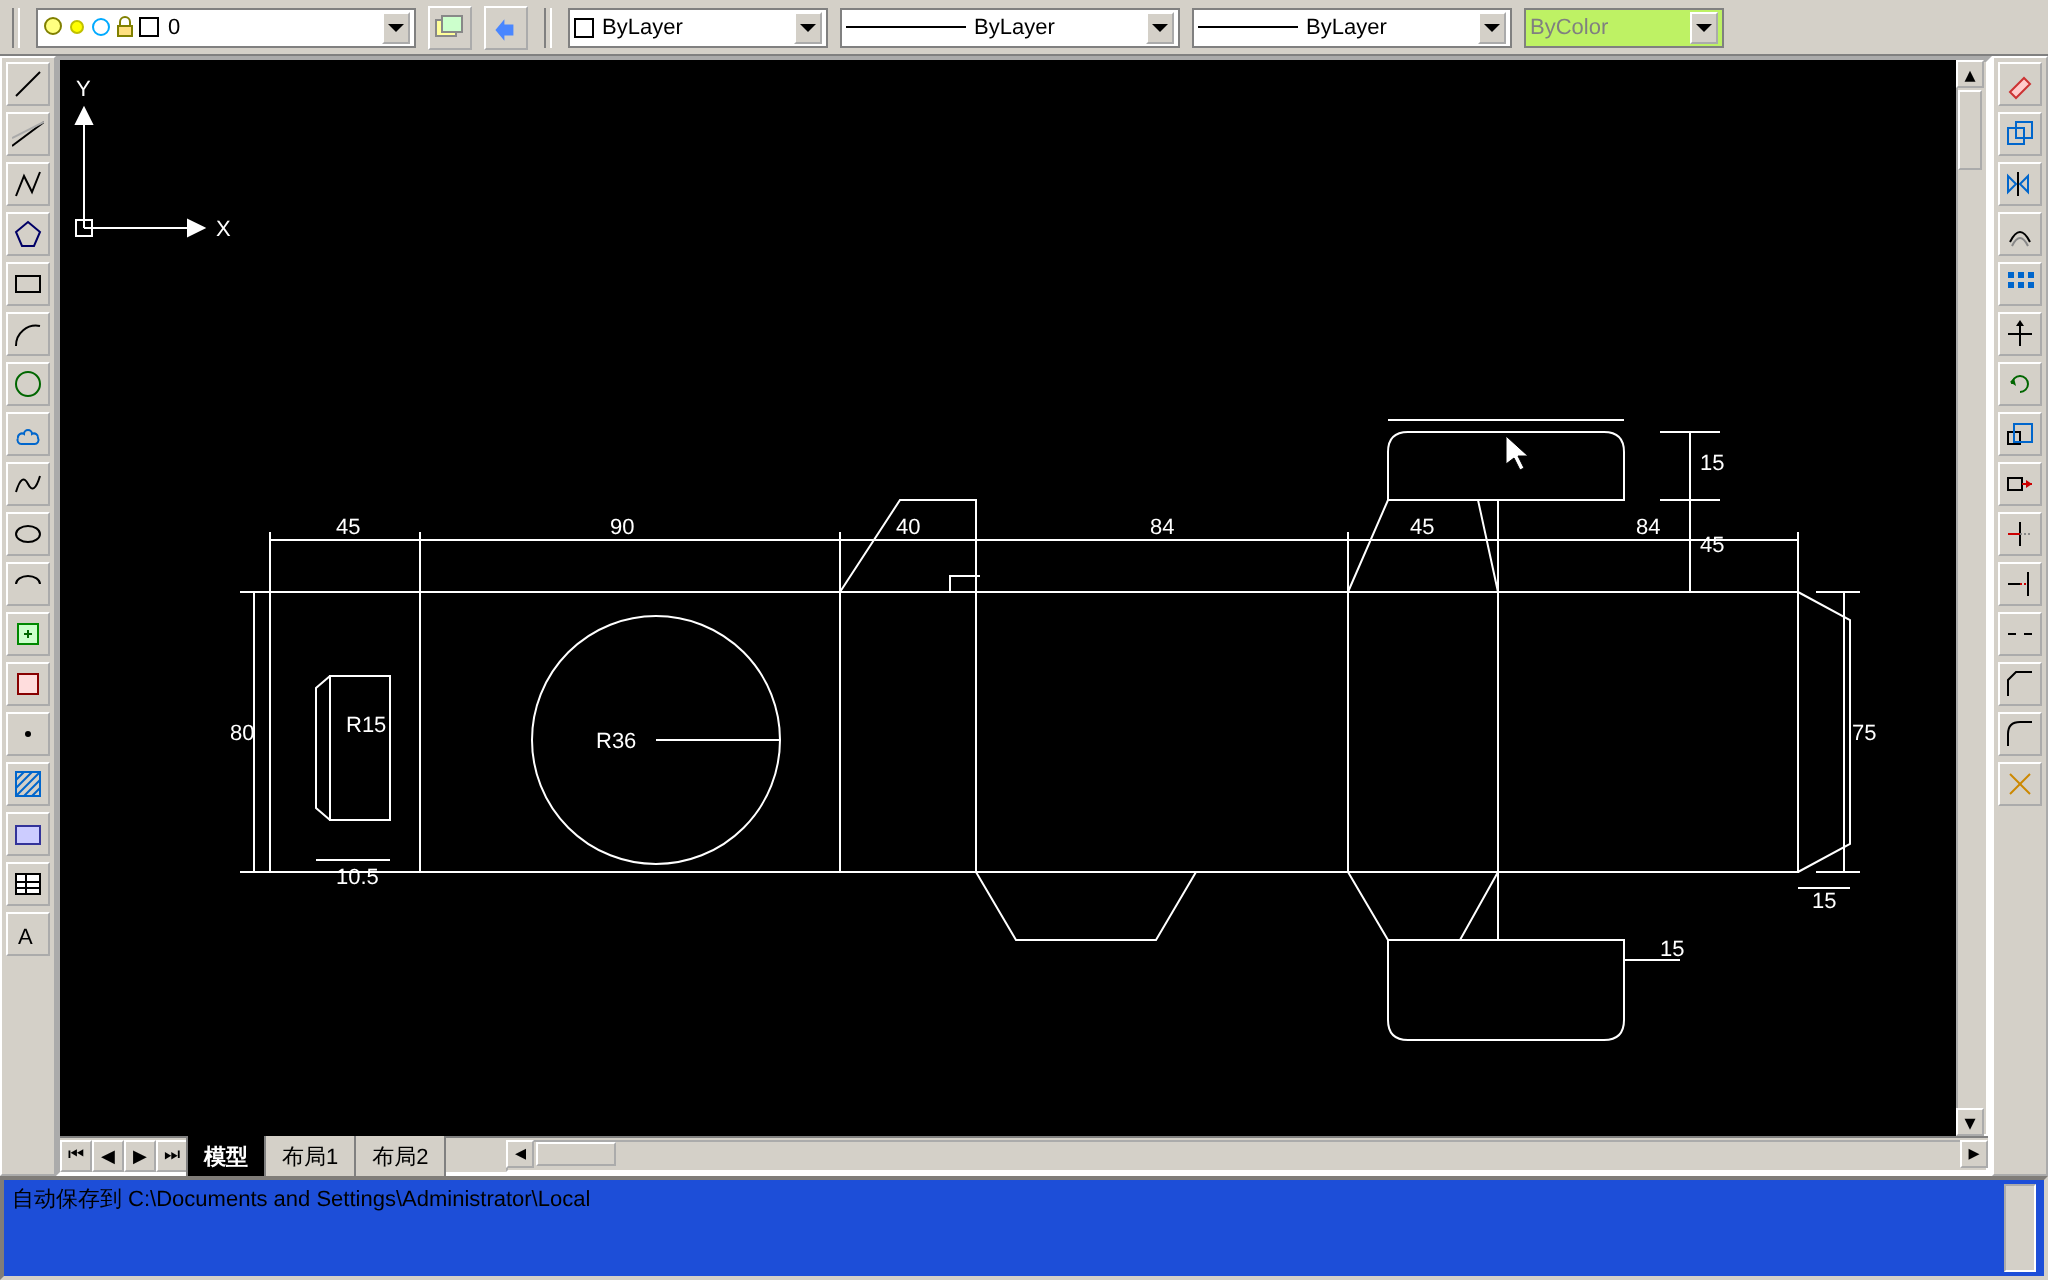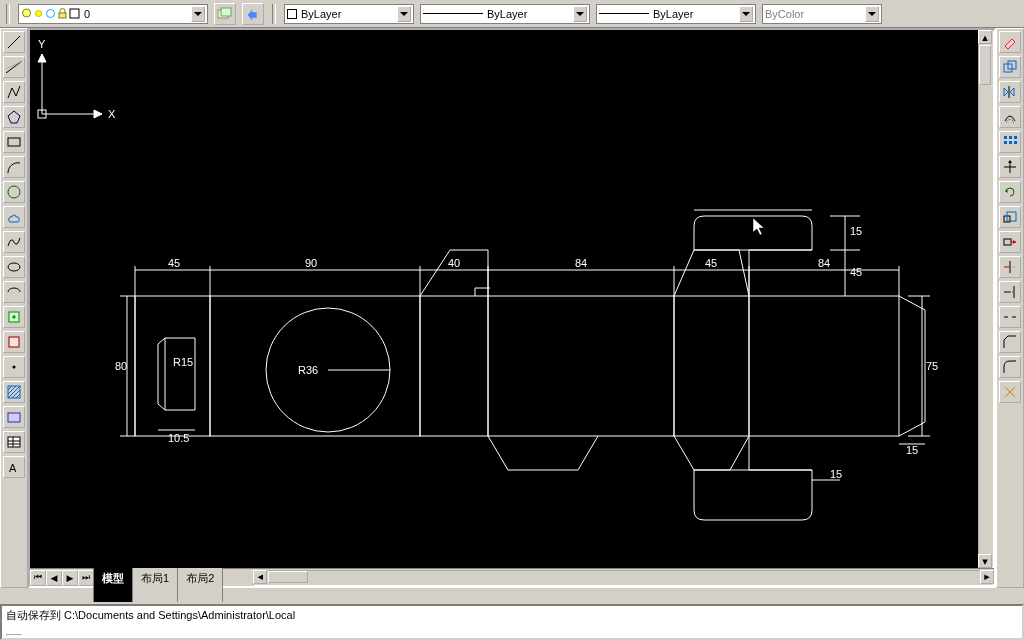--- a/index.html
+++ b/index.html
@@ -28,21 +28,21 @@
 .h-scroll { flex: 1; height: 16px; background: #d4d0c8; border: 1px inset #fff; margin-left: 30px; position: relative; }
 .h-scroll .thumb { position: absolute; left: 14px; top: 0; width: 40px; height: 12px; background: #d4d0c8; border: 1px outset #fff; }
 .h-scroll .sa { position:absolute; width:14px; height:14px; background:#d4d0c8; border:1px outset #fff; top:-1px; display:flex; align-items:center; justify-content:center;}
 .h-scroll .sa.l{left:-1px}.h-scroll .sa.r{right:-1px}
 
 .v-scroll { width: 16px; background: #d4d0c8; border: 1px inset #fff; position: relative; }
 .v-scroll .thumb { position: absolute; top: 14px; left: 0; height: 40px; width: 12px; background: #d4d0c8; border: 1px outset #fff; }
 .v-scroll .sa { position:absolute; width:14px; height:14px; background:#d4d0c8; border:1px outset #fff; left:-1px; display:flex;align-items:center;justify-content:center;}
 .v-scroll .sa.t{top:-1px}.v-scroll .sa.b{bottom:-1px}
 
-.cmd-area { position: absolute; bottom: 0; left: 0; right: 0; height: 36px; background: #ffffff; border: 2px inset #d4d0c8; font-family: "Courier New", monospace; font-size: 12px; padding: 2px 4px; display: flex; flex-direction: column; }
+.cmd-area { position: absolute; bottom: 0; left: 0; right: 0; height: 52px; background: #1d4ed8; border: 2px inset #d4d0c8; font-family: "Courier New", monospace; font-size: 12px; padding: 2px 4px; display: flex; }
 .cmd-text { flex: 1; }
 .cmd-scroll { width: 16px; background: #d4d0c8; border: 1px inset #fff; }
 
 .layer-icons { display: flex; gap: 1px; align-items: center; }
 .li { width: 11px; height: 11px; }
 .color-sq { width: 10px; height: 10px; border: 1px solid #000; background: #fff; }
 .line-sample { width: 60px; height: 1px; background: #000; }
 .lw-sample { width: 50px; border-top: 1px solid #000; }
 
 .ucs { position: absolute; left: 20px; bottom: 30px; }
@@ -95,21 +95,21 @@
   <div class="dropdown" style="width:170px">
     <span class="line-sample"></span>
     <span>ByLayer</span>
     <div class="arrow"></div>
   </div>
   <div class="dropdown" style="width:160px">
     <span class="lw-sample"></span>
     <span>ByLayer</span>
     <div class="arrow"></div>
   </div>
-  <div class="dropdown" style="width:120px;background:#ffffff;color:#808080">
+  <div class="dropdown" style="width:100px;background:#bef264;color:#808080">
     <span>ByColor</span>
     <div class="arrow"></div>
   </div>
 </div>
 
 <div class="main-area">
 
   <div class="left-toolbar">
     <div class="tool-btn">
         <svg>

